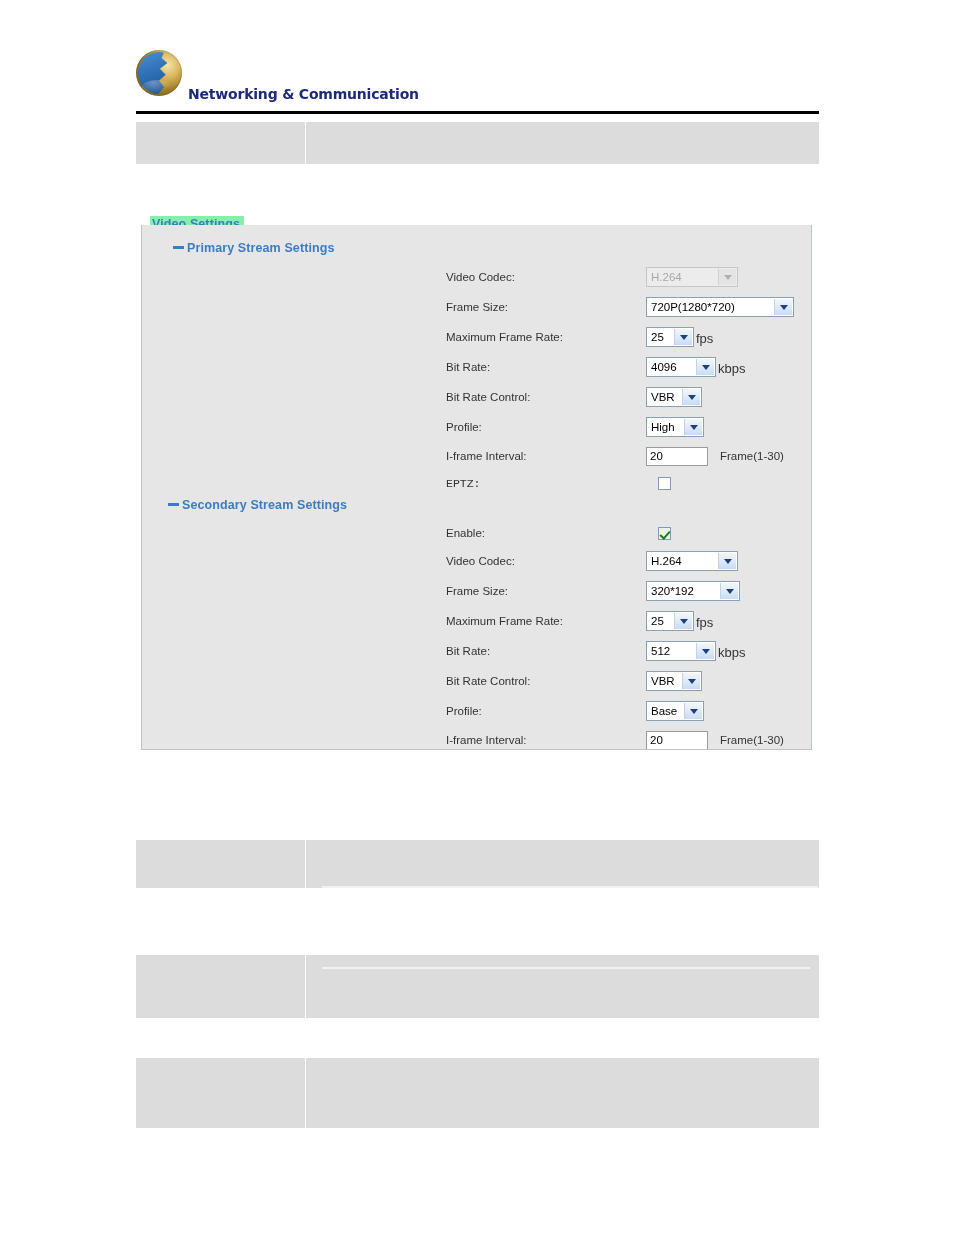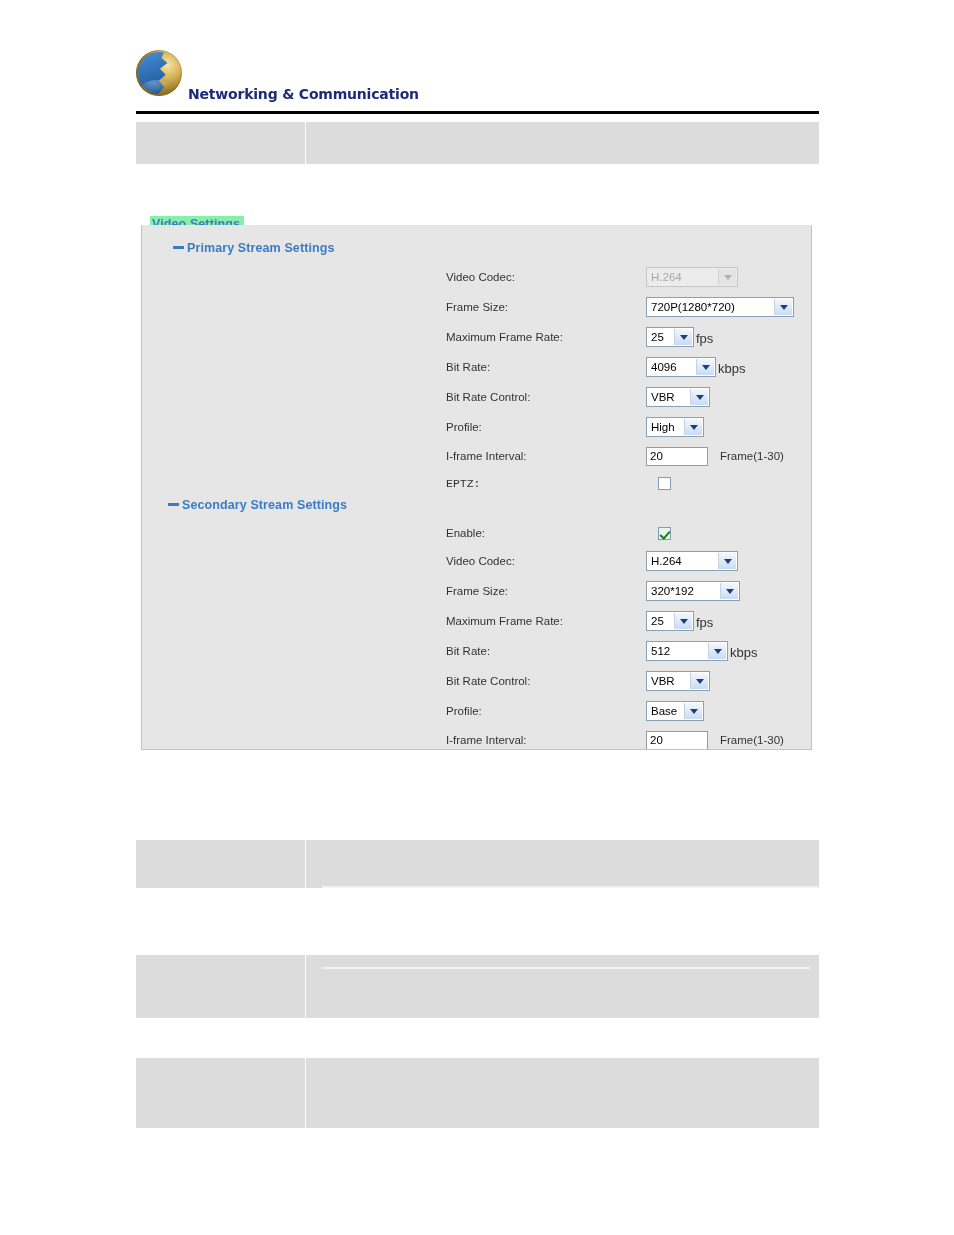--- a/index.html
+++ b/index.html
@@ -237,22 +237,22 @@
   .sel.disabled .arrow::after {
     border-top-color: #b0b0b0;
   }
 
   .sel.w-frame  { width: 148px; }
   .sel.w-codec  { width: 92px; }
   .sel.w-codec2 { width: 92px; }
   .sel.w-fsize2 { width: 94px; }
   .sel.w-small  { width: 48px; }
   .sel.w-bit    { width: 70px; }
-  .sel.w-bit2   { width: 82px; }
-  .sel.w-vbr    { width: 64px; }
+  .sel.w-bit2   { width: 70px; }
+  .sel.w-vbr    { width: 56px; }
   .sel.w-prof   { width: 58px; }
 
   .unit {
     font-size: 13px;
     color: #333333;
     margin-left: 2px;
     align-self: flex-end;
     padding-bottom: 1px;
     text-align: right;
   }

